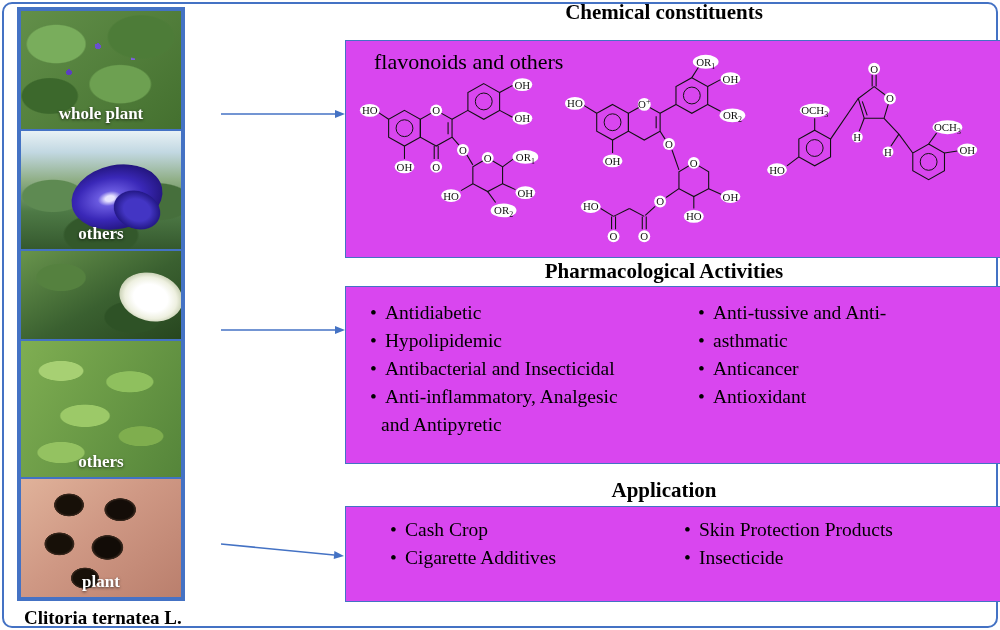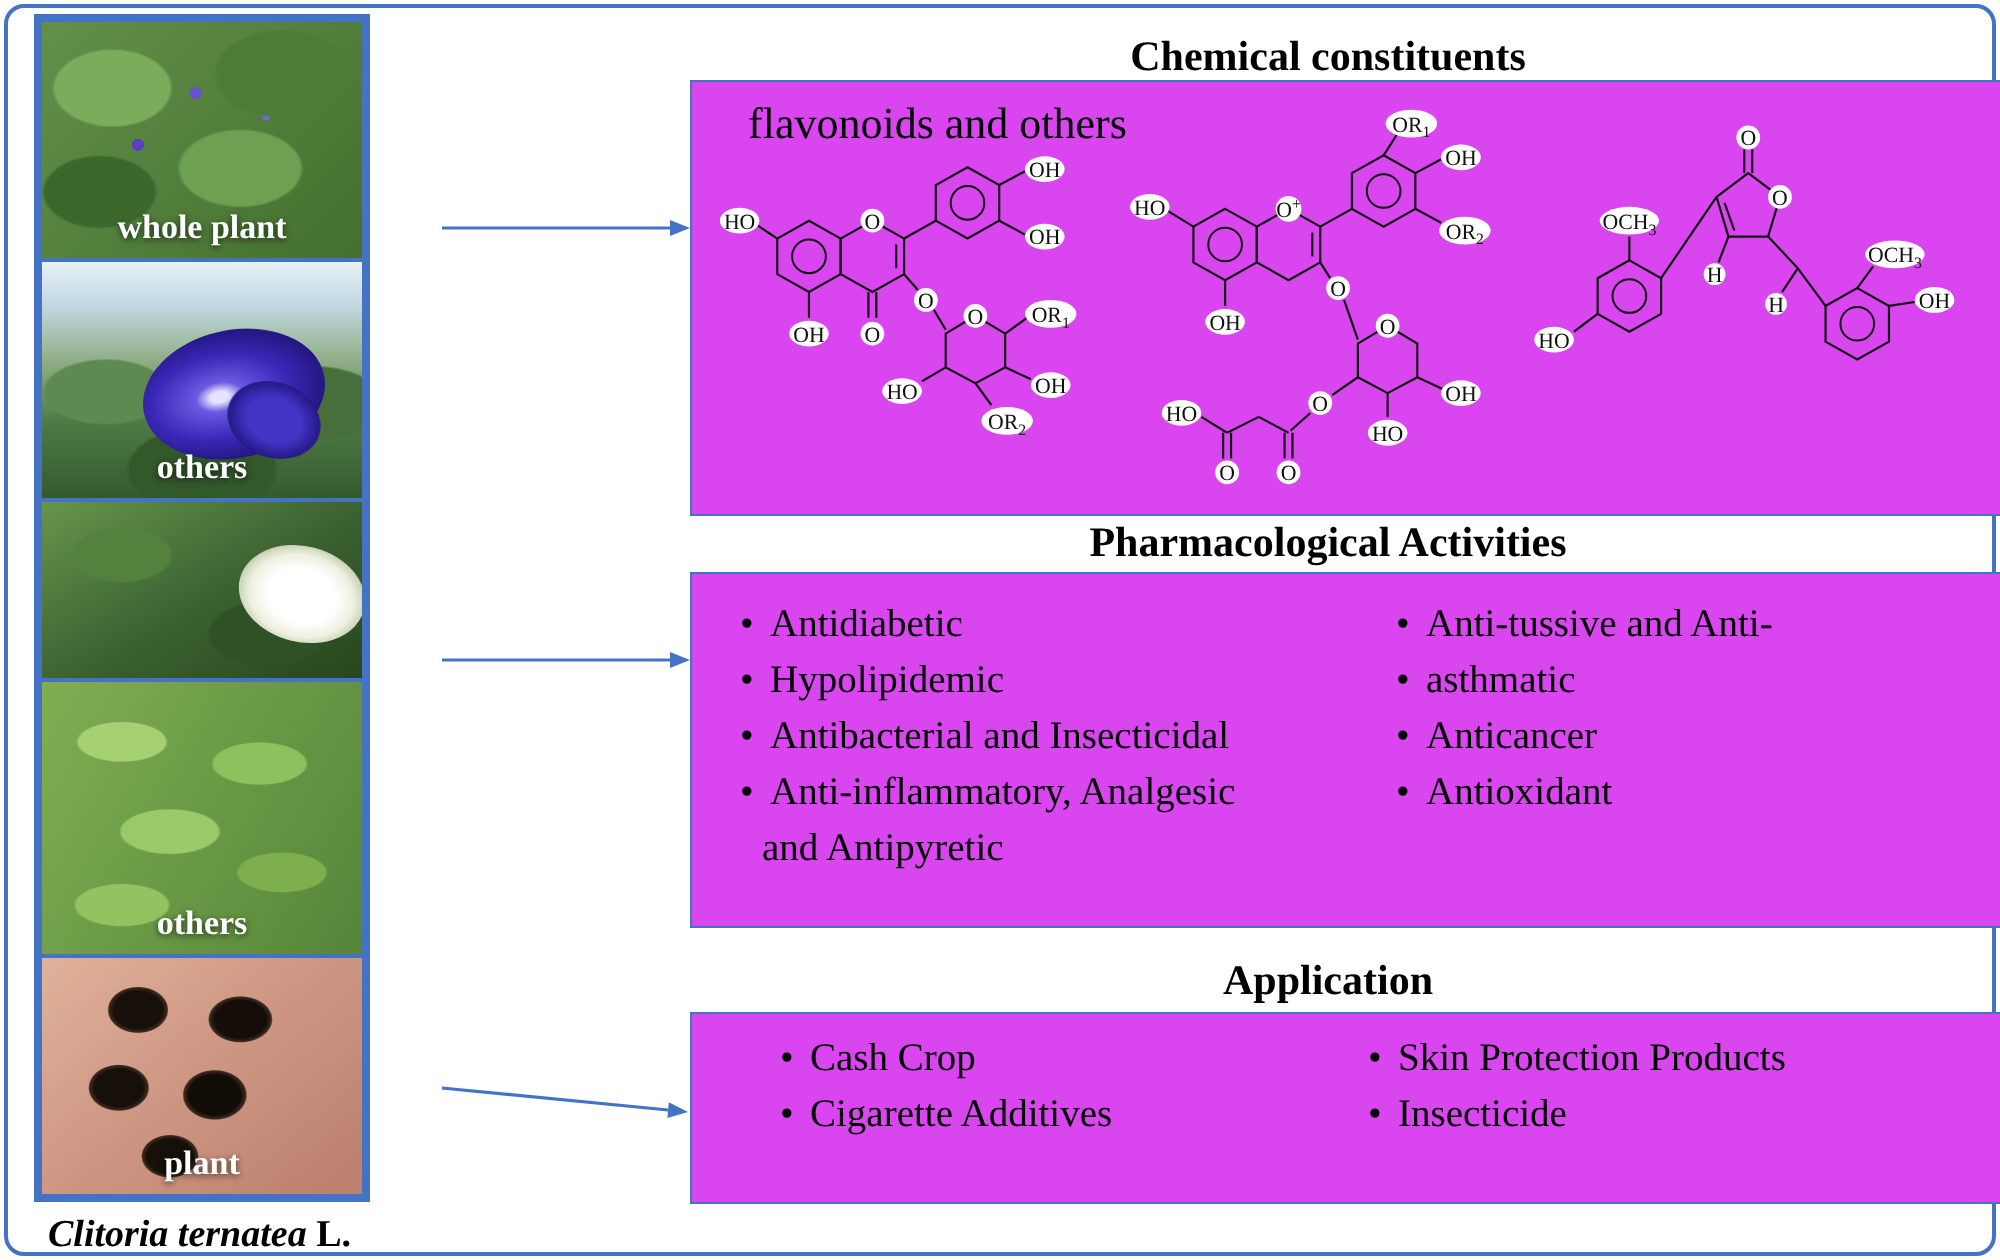--- a/index.html
+++ b/index.html
@@ -53,21 +53,21 @@
     radial-gradient(17px 13px at 30% 22%,#171008 0 72%,#3d2b20 86%,transparent 90%),
     radial-gradient(18px 13px at 62% 26%,#140d08 0 72%,#3d2b20 86%,transparent 90%),
     radial-gradient(17px 13px at 24% 55%,#171008 0 72%,#3d2b20 86%,transparent 90%),
     radial-gradient(18px 14px at 54% 58%,#120c07 0 72%,#3d2b20 86%,transparent 90%),
     radial-gradient(16px 12px at 40% 84%,#171008 0 72%,#3d2b20 86%,transparent 90%),
     radial-gradient(3px 3px at 28% 18%,#b99a85 0 100%,transparent 100%),
     radial-gradient(3px 3px at 60% 22%,#b99a85 0 100%,transparent 100%),
     linear-gradient(140deg,#e0b29a 0,#cf9884 45%,#ba7f6d 100%)}
 
   .caption{position:absolute;left:24px;top:607px;font-size:19px;font-weight:bold}
-  .caption .species{font-style:italic}
+  .caption .species{}
 
   
   .arrows{position:absolute;left:0;top:0}
   .arrows line{stroke:#4472c4;stroke-width:1.6}
   .arrows polygon{fill:#4472c4;stroke:none}
 
   
   .section-title{position:absolute;left:345px;width:638px;text-align:center;
     font-weight:bold;font-size:21px}
   .box{position:absolute;left:345px;width:656px;border:1.5px solid #4472c4;background:#d946ef}
@@ -129,21 +129,21 @@
     <div class="photo" id="ph5">
       <div class="plabel">plant</div>
     </div>
   </div>
 
   <div class="caption">
     <span class="species">Clitoria ternatea</span>
     <span>L.</span>
   </div>
 
-  <div class="section-title" style="top:16px">Chemical constituents</div>
+  <div class="section-title" style="top:0">Chemical constituents</div>
   <div class="box chem">
     <div class="subtitle">flavonoids and others</div>
     <svg class="chemsvg" viewBox="0 0 638 218">
 
       <g class="struct">
         <polygon points="48,70 64,79 64,97 48,106 32,97 32,79"></polygon>
         <circle class="ar" cx="48" cy="88" r="8.5"></circle>
         <polygon points="80,70 96,79 96,97 80,106 64,97 64,79"></polygon>
         <line x1="92" y1="82" x2="92" y2="94"></line>
         <line x1="32" y1="79" x2="20" y2="71"></line>

